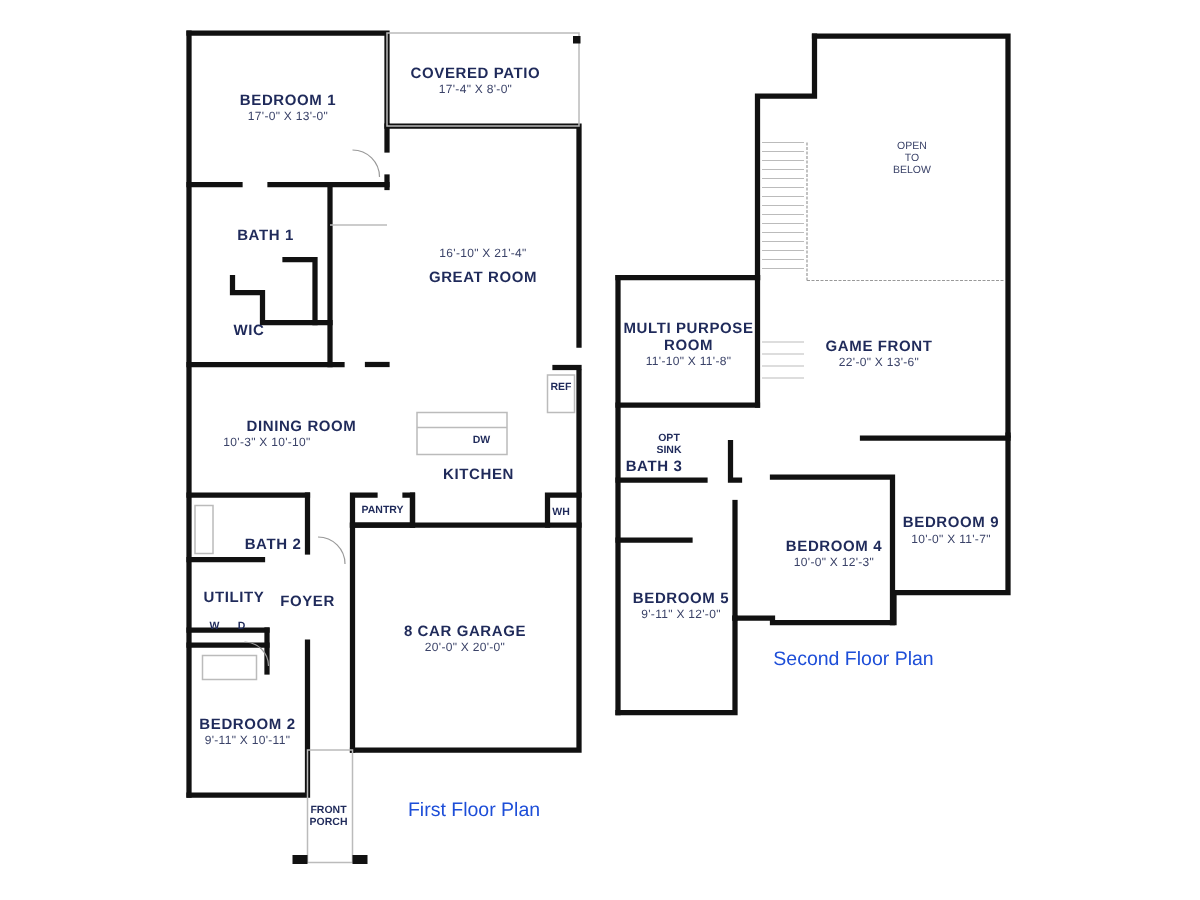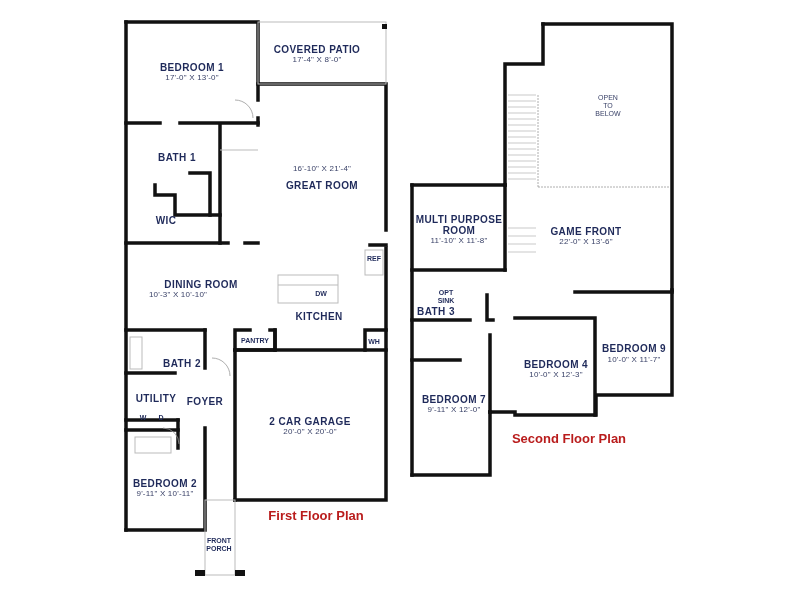--- a/index.html
+++ b/index.html
@@ -2,21 +2,21 @@
 <html><head>
 <meta charset="utf-8">
 <style>
   html, body { margin: 0; padding: 0; background: #ffffff; }
   body { width: 800px; height: 600px; position: relative; overflow: hidden; font-family: "Liberation Sans", sans-serif; }
   #plan { position: absolute; left: 0; top: 0; width: 800px; height: 600px; }
   .lbl { position: absolute; color: #1f2a5a; text-align: center; font-weight: bold; font-size: 10px; letter-spacing: 0.4px; line-height: 11px; white-space: nowrap; transform: translateX(-50%); }
   .dim { position: absolute; color: #3a4268; text-align: center; font-size: 8px; letter-spacing: 0.2px; line-height: 10px; white-space: nowrap; transform: translateX(-50%); }
   .small { position: absolute; color: #1f2a5a; text-align: center; font-weight: bold; font-size: 7px; line-height: 8px; white-space: pre; transform: translateX(-50%); }
   .fix { position: absolute; color: #3a4268; text-align: center; font-size: 7px; line-height: 8px; white-space: pre; transform: translateX(-50%); }
-  .title { position: absolute; color: #b91c1c; font-weight: bold; font-size: 13px; white-space: nowrap; transform: translateX(-50%); }
+  .title { position: absolute; color: #1d4ed8; font-weight: normal; font-size: 13px; white-space: nowrap; transform: translateX(-50%); }
 </style>
 </head>
 <body>
 
 <svg id="plan" viewBox="0 0 800 600" width="800" height="600" xmlns="http://www.w3.org/2000/svg">
   <g stroke="#111" stroke-width="3.5" fill="none" stroke-linecap="square">
 
     <polyline points="126,22 258,22 258,84 386,84 386,230"></polyline>
     <polyline points="386,248 386,352 386,500 235,500"></polyline>
     <line x1="126" y1="22" x2="126" y2="530"></line>
@@ -119,43 +119,43 @@
 <div class="lbl" style="left:166px;top:215px;">WIC</div>
 <div class="lbl" style="left:322px;top:152px;margin-top:28px;">GREAT ROOM</div>
 <div class="dim" style="left:322px;top:164px;">16'-10" X 21'-4"</div>
 <div class="lbl" style="left:178px;top:279px;padding-left:46px;">DINING ROOM</div>
 <div class="dim" style="left:178px;top:290px;">10'-3" X 10'-10"</div>
 <div class="lbl" style="left:319px;top:311px;">KITCHEN</div>
 <div class="small" style="left:255px;top:337px;">PANTRY</div>
 <div class="lbl" style="left:182px;top:358px;">BATH 2</div>
 <div class="lbl" style="left:151px;top:393px;padding-left:10px;">UTILITY</div>
 <div class="lbl" style="left:205px;top:396px;">FOYER</div>
-<div class="lbl" style="left:310px;top:416px;">2 CAR GARAGE</div>
+<div class="lbl" style="left:310px;top:416px;">8 CAR GARAGE</div>
 <div class="dim" style="left:310px;top:427px;">20'-0" X 20'-0"</div>
 <div class="lbl" style="left:165px;top:478px;">BEDROOM 2</div>
 <div class="dim" style="left:165px;top:489px;">9'-11" X 10'-11"</div>
 <div class="small" style="left:219px;top:537px;">FRONT
 PORCH</div>
 <div class="small" style="left:321px;top:290px;">DW</div>
 <div class="small" style="left:374px;top:255px;">REF</div>
 <div class="small" style="left:374px;top:338px;">WH</div>
 <div class="small" style="left:143px;top:414px;">W</div>
 <div class="small" style="left:161px;top:414px;">D</div>
-<div class="title" style="left:316px;top:508px;text-align:center;">First Floor Plan</div>
+<div class="title" style="left:316px;top:532px;text-align:center;">First Floor Plan</div>
 
 <div class="fix" style="left:608px;top:94px;">OPEN
 TO
 BELOW</div>
 <div class="lbl" style="left:459px;top:214px;">MULTI PURPOSE</div>
 <div class="lbl" style="left:459px;top:225px;">ROOM</div>
 <div class="dim" style="left:459px;top:236px;">11'-10" X 11'-8"</div>
 <div class="lbl" style="left:586px;top:226px;">GAME FRONT</div>
 <div class="dim" style="left:586px;top:237px;">22'-0" X 13'-6"</div>
 <div class="small" style="left:446px;top:289px;">OPT
 SINK</div>
 <div class="lbl" style="left:436px;top:306px;">BATH 3</div>
 <div class="lbl" style="left:634px;top:343px;">BEDROOM 9</div>
 <div class="dim" style="left:634px;top:355px;">10'-0" X 11'-7"</div>
 <div class="lbl" style="left:556px;top:359px;">BEDROOM 4</div>
 <div class="dim" style="left:556px;top:370px;">10'-0" X 12'-3"</div>
-<div class="lbl" style="left:454px;top:394px;">BEDROOM 7</div>
+<div class="lbl" style="left:454px;top:394px;">BEDROOM 5</div>
 <div class="dim" style="left:454px;top:405px;">9'-11" X 12'-0"</div>
 <div class="title" style="left:569px;top:431px;">Second Floor Plan</div>
 
 </body></html>

